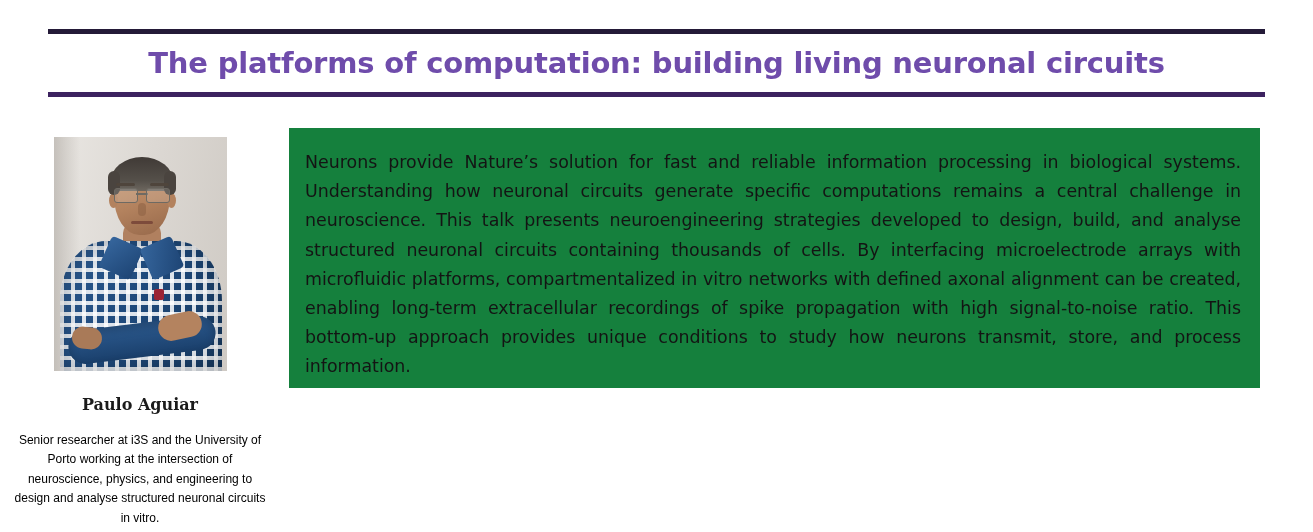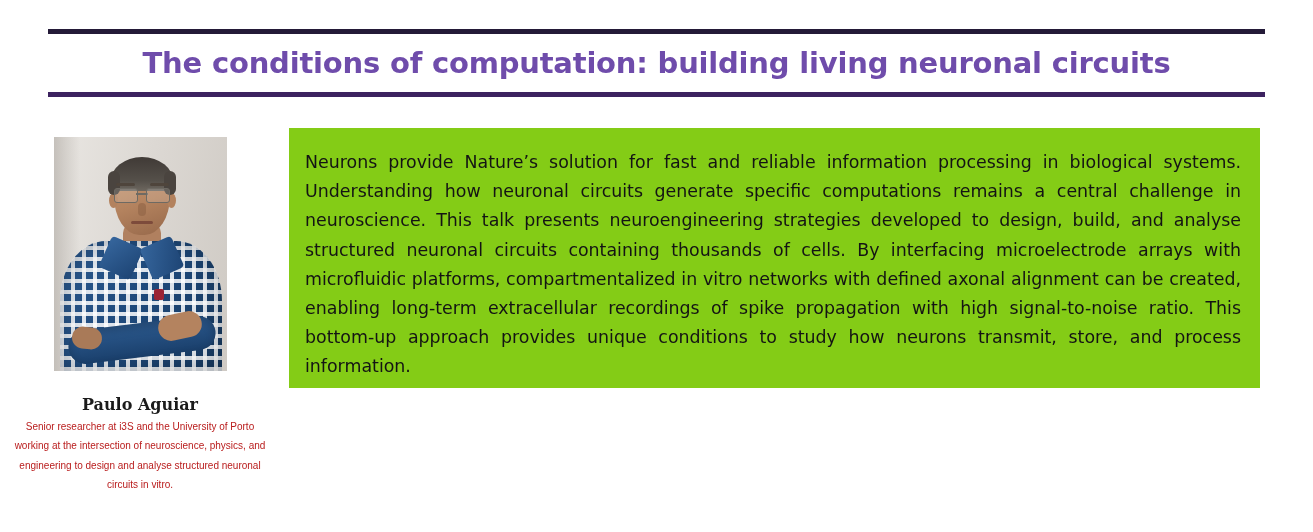--- a/index.html
+++ b/index.html
@@ -210,54 +210,54 @@
 
   .speaker-name {
     margin-top: 24px;
     font-family: "DejaVu Serif", serif;
     font-size: 16px;
     font-weight: bold;
     color: #1b1b1b;
     line-height: 20px;
   }
   .speaker-bio {
-    margin-top: 2px;
+    margin-top: 16px;
     font-family: "Liberation Sans", sans-serif;
-    font-size: 10px;
-    color: #b91c1c;
+    font-size: 12px;
+    color: #000000;
     line-height: 19.4px;
     padding: 0 2px;
   }
 
   
   .abstract-box {
     position: absolute;
     left: 289px;
     top: 128px;
     width: 971px;
     height: 260px;
-    background: #84cc16;
+    background: #15803d;
     box-sizing: border-box;
     padding: 20px 19px 0 16px;
   }
   .abstract-text {
     font-family: "DejaVu Sans", sans-serif;
     font-size: 17.4px;
     line-height: 29.2px;
     color: #141414;
     text-align: justify;
     text-align-last: left;
     hyphens: none;
   }
 </style>
 </head>
 <body>
 
 <div class="title-banner">
-  <div class="slide-title">The conditions of computation: building living neuronal circuits</div>
+  <div class="slide-title">The platforms of computation: building living neuronal circuits</div>
 </div>
 
 <div class="speaker-col">
 
   <div class="photo-frame">
     <div class="ph-wall"></div>
     <div class="ph-neck"></div>
     <div class="ph-torso"></div>
     <div class="ph-collar-l"></div>
     <div class="ph-collar-r"></div>

